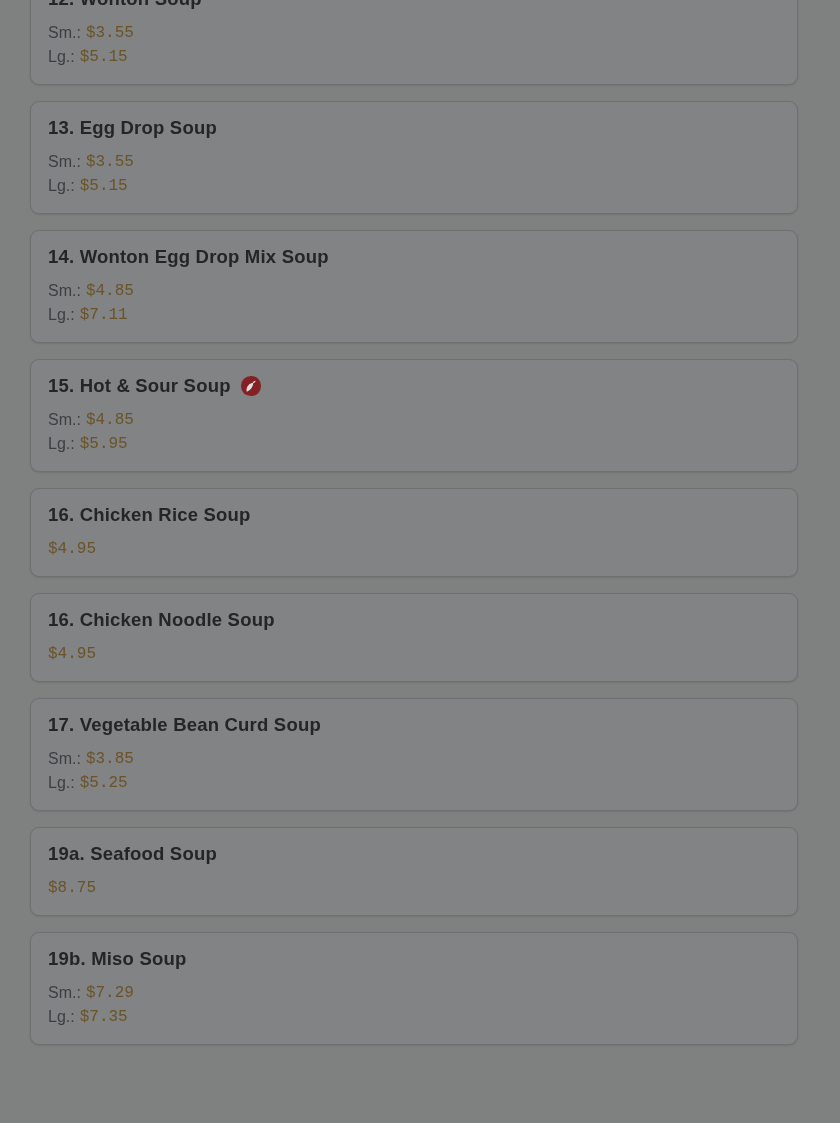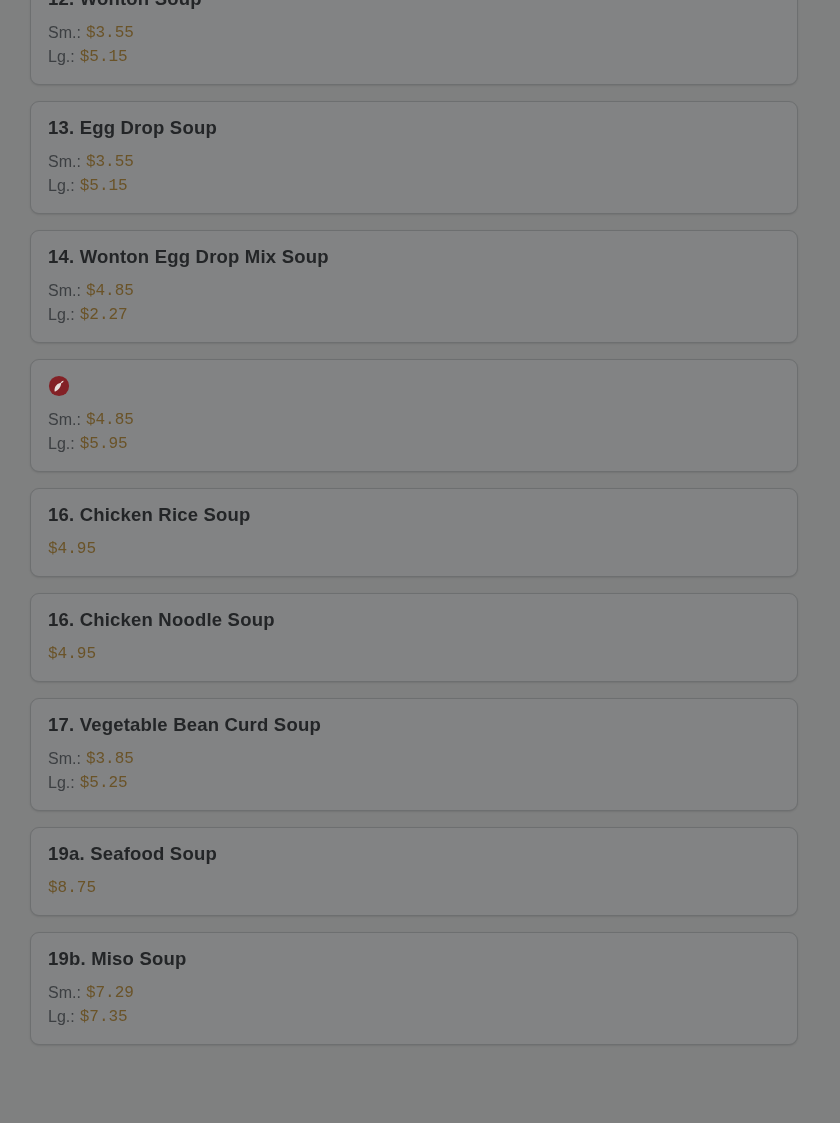--- a/index.html
+++ b/index.html
@@ -99,27 +99,28 @@
   <article class="card">
     <h3 class="title">
         <span>14. Wonton Egg Drop Mix Soup</span>
       </h3>
     <div class="row">
       <span class="lbl">Sm.:</span>
       <span class="price">$4.85</span>
     </div>
     <div class="row">
       <span class="lbl">Lg.:</span>
-      <span class="price">$2.27</span>
+      <span class="price">$7.11</span>
     </div>
 
   </article>
 
   <article class="card">
     <h3 class="title">
+      <span>15. Hot &amp; Sour Soup</span>
       <span class="spicy" aria-hidden="true">
         <svg viewBox="0 0 24 24" width="22" height="22">
           <circle cx="12" cy="12" r="11" fill="#832126"></circle>
           <path d="M7.2 17.6 C6.8 13.2 9.2 9.6 13.2 8.6 C13.9 8.45 14.5 8.9 14.4 9.6 C13.9 13.6 11.2 16.8 7.9 17.9 C7.5 18 7.25 17.9 7.2 17.6 Z" fill="#e6e0dd"></path>
           <path d="M13.9 8.9 C14.1 7.3 15.4 6.2 17.1 6.3 C16.7 7.9 15.5 8.9 13.9 8.9 Z" fill="#e6e0dd"></path>
         </svg>
       </span>
     </h3>
     <div class="row">
       <span class="lbl">Sm.:</span>

